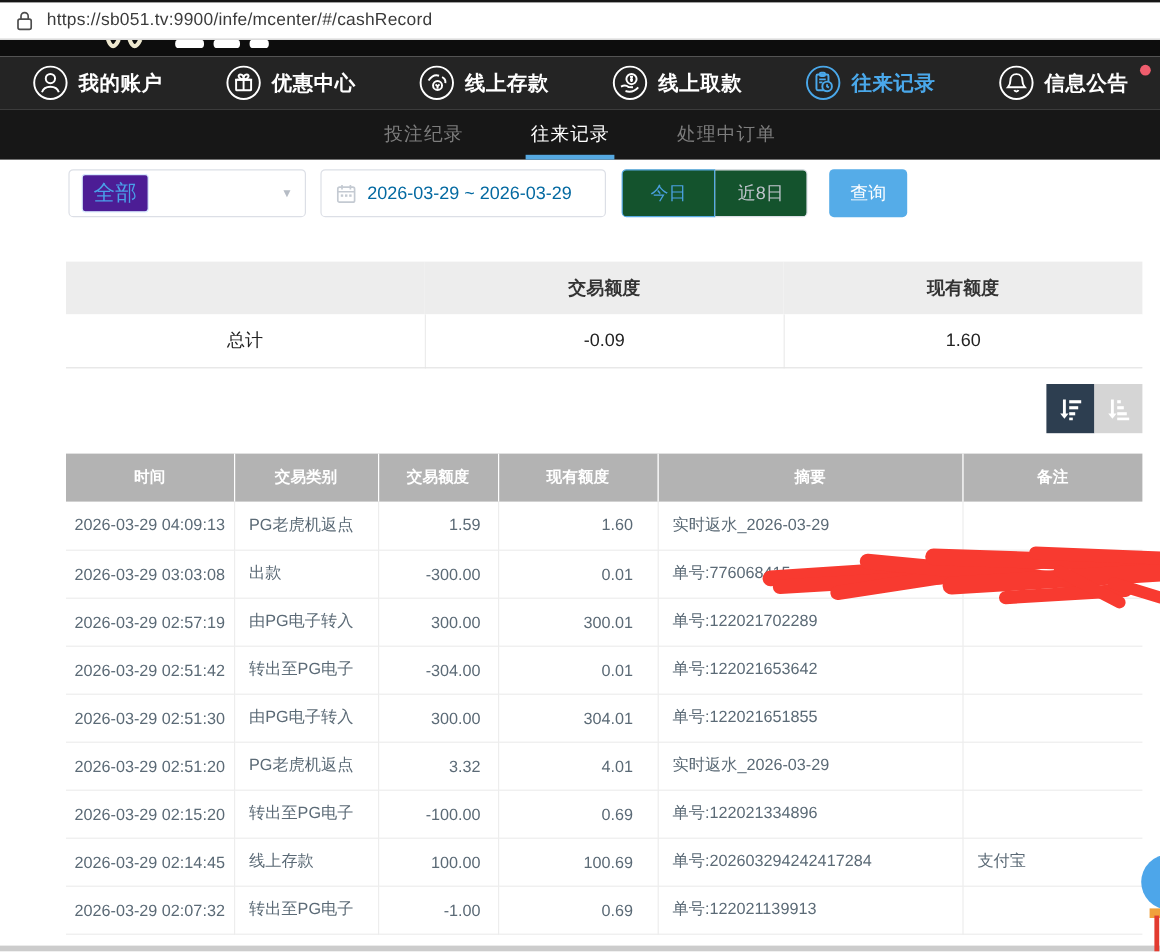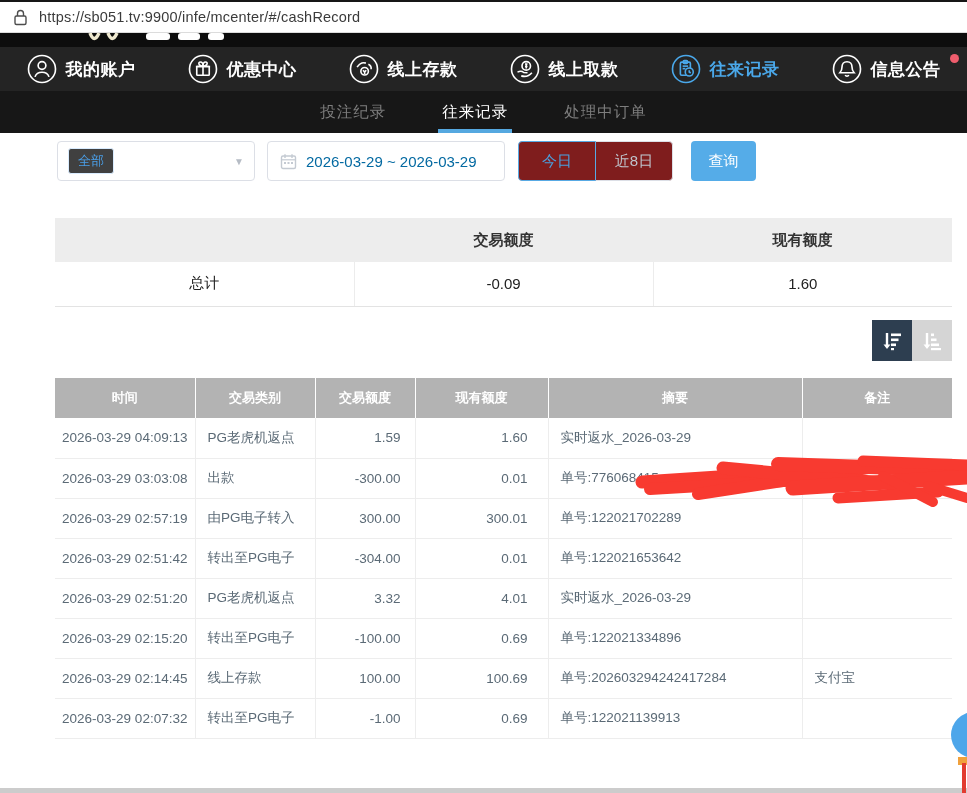--- a/index.html
+++ b/index.html
@@ -58,32 +58,32 @@
     content:""; position:absolute; left:0; right:0; bottom:0; height:4px; background:#55a8e0;
   }
 
   
   .filter-row { position:absolute; top:141px; left:57px; display:flex; align-items:center; }
   .select-box {
     width:198px; height:40px; border:1px solid #dcdfe6; border-radius:4px;
     display:flex; align-items:center; padding:0 10px; cursor:pointer; background:#fff;
   }
   .select-box .tag {
-    background:#404040; border:1px solid #d9ecff; color:#4a9fe8;
-    font-size:13px; padding:3px 9px; border-radius:3px;
+    background:#4c1d95; border:1px solid #d9ecff; color:#4a9fe8;
+    font-size:18px; padding:3px 9px; border-radius:3px;
   }
   .select-box .caret { margin-left:auto; color:#b6bcc5; font-size:10px; }
   .date-box {
     width:238px; height:40px; border:1px solid #dcdfe6; border-radius:4px;
     display:flex; align-items:center; padding:0 12px; margin-left:12px; background:#fff; cursor:pointer;
   }
   .date-box .date-text { margin-left:9px; font-size:15px; color:#0369a1; }
   .quick-group { display:flex; margin-left:13px; }
   .quick-btn {
-    width:78px; height:40px; border:1px solid #dcdfe6; background:#7f1d1d;
+    width:78px; height:40px; border:1px solid #dcdfe6; background:#14532d;
     font-size:15px; color:#bfc4cc; cursor:pointer; margin-left:-1px;
     font-family:inherit;
   }
   .quick-btn:first-child { border-radius:4px 0 0 4px; margin-left:0; }
   .quick-btn:last-child { border-radius:0 4px 4px 0; }
   .quick-btn.active { border-color:#58aae4; color:#4aa0df; position:relative; z-index:2; }
   .search-btn {
     width:65px; height:40px; margin-left:18px; border:none; border-radius:4px;
     background:#55ace8; color:#ffffff; font-size:15px; cursor:pointer; font-family:inherit;
   }
@@ -365,20 +365,28 @@
         </tr>
         <tr>
           <td class="col-time">2026-03-29 02:51:42</td>
           <td class="col-type">转出至PG电子</td>
           <td class="col-amount">-304.00</td>
           <td class="col-balance">0.01</td>
           <td class="col-summary">单号:122021653642</td>
           <td class="col-remark"></td>
         </tr>
         <tr>
+          <td class="col-time">2026-03-29 02:51:30</td>
+          <td class="col-type">由PG电子转入</td>
+          <td class="col-amount">300.00</td>
+          <td class="col-balance">304.01</td>
+          <td class="col-summary">单号:122021651855</td>
+          <td class="col-remark"></td>
+        </tr>
+        <tr>
           <td class="col-time">2026-03-29 02:51:20</td>
           <td class="col-type">PG老虎机返点</td>
           <td class="col-amount">3.32</td>
           <td class="col-balance">4.01</td>
           <td class="col-summary">实时返水_2026-03-29</td>
           <td class="col-remark"></td>
         </tr>
         <tr>
           <td class="col-time">2026-03-29 02:15:20</td>
           <td class="col-type">转出至PG电子</td>

